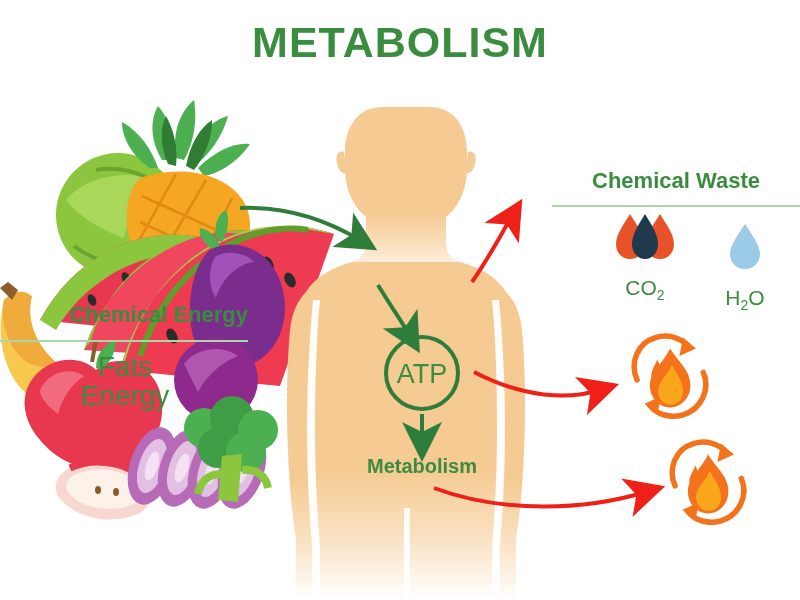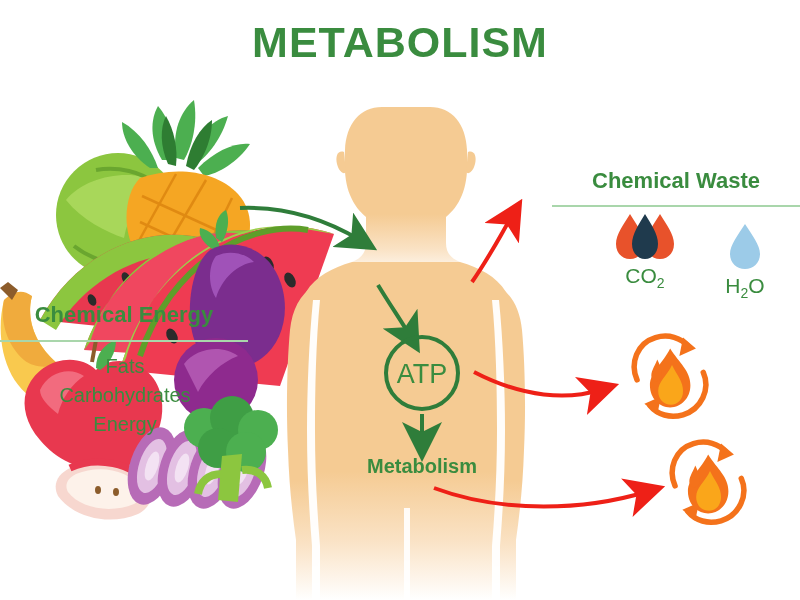--- a/index.html
+++ b/index.html
@@ -43,34 +43,34 @@
   }
 
   
   #energy-list {
     position: absolute;
     left: 0;
     top: 352px;
     width: 250px;
     text-align: center;
     color: #3a8c3f;
-    font-size: 20px;
+    font-size: 28px;
     line-height: 29px;
   }
 
   
   .waste-item {
     position: absolute;
     text-align: center;
     width: 90px;
   }
   .waste-label {
     color: #3a8c3f;
     font-size: 21px;
-    margin-top: 4px;
+    margin-top: 16px;
   }
   .waste-label sub {
     font-size: 14px;
   }
 
   
   svg.layer {
     position: absolute;
     left: 0;
     top: 0;
@@ -201,25 +201,24 @@
         <circle cx="258" cy="430" r="20" fill="#4caf50"></circle>
         <circle cx="218" cy="448" r="20" fill="#3f9e45"></circle>
         <circle cx="246" cy="452" r="20" fill="#4caf50"></circle>
         <path d="M222 456 L 218 500 L 238 502 L 242 454 Z" fill="#8cc63f"></path>
         <path d="M242 470 C 256 468 266 476 268 488" stroke="#8cc63f" stroke-width="8" fill="none"></path>
         <path d="M222 474 C 208 474 200 482 198 494" stroke="#8cc63f" stroke-width="8" fill="none"></path>
       </g>
     </g>
   </svg>
 
-  <div class="section-head" style="left:0; top:302px; width:248px; text-align:center;">Chemical Energy</div>
+  <div class="section-head" style="left:0; top:302px; width:248px; text-align:right;">Chemical Energy</div>
   <div class="section-rule" style="left:0; top:340px; width:248px;"></div>
   <div id="energy-list">
     <div>Fats</div>
-    <div>Carbohydrates</div>
     <div>Energy</div>
   </div>
 
   <div class="section-head" style="left:552px; top:168px; width:248px; text-align:center;">Chemical Waste</div>
   <div class="section-rule" style="left:552px; top:205px; width:248px;"></div>
 
   <div class="waste-item" style="left:600px; top:212px;">
     <svg width="62" height="48" viewBox="0 0 62 48" style="display:block;margin:0 auto;">
       <path d="M16 2 C 22 12 30 22 30 32 C 30 41 24 47 16 47 C 8 47 2 41 2 32 C 2 22 10 12 16 2 Z" fill="#e8522b"></path>
       <path d="M46 2 C 52 12 60 22 60 32 C 60 41 54 47 46 47 C 38 47 32 41 32 32 C 32 22 40 12 46 2 Z" fill="#e8522b"></path>

